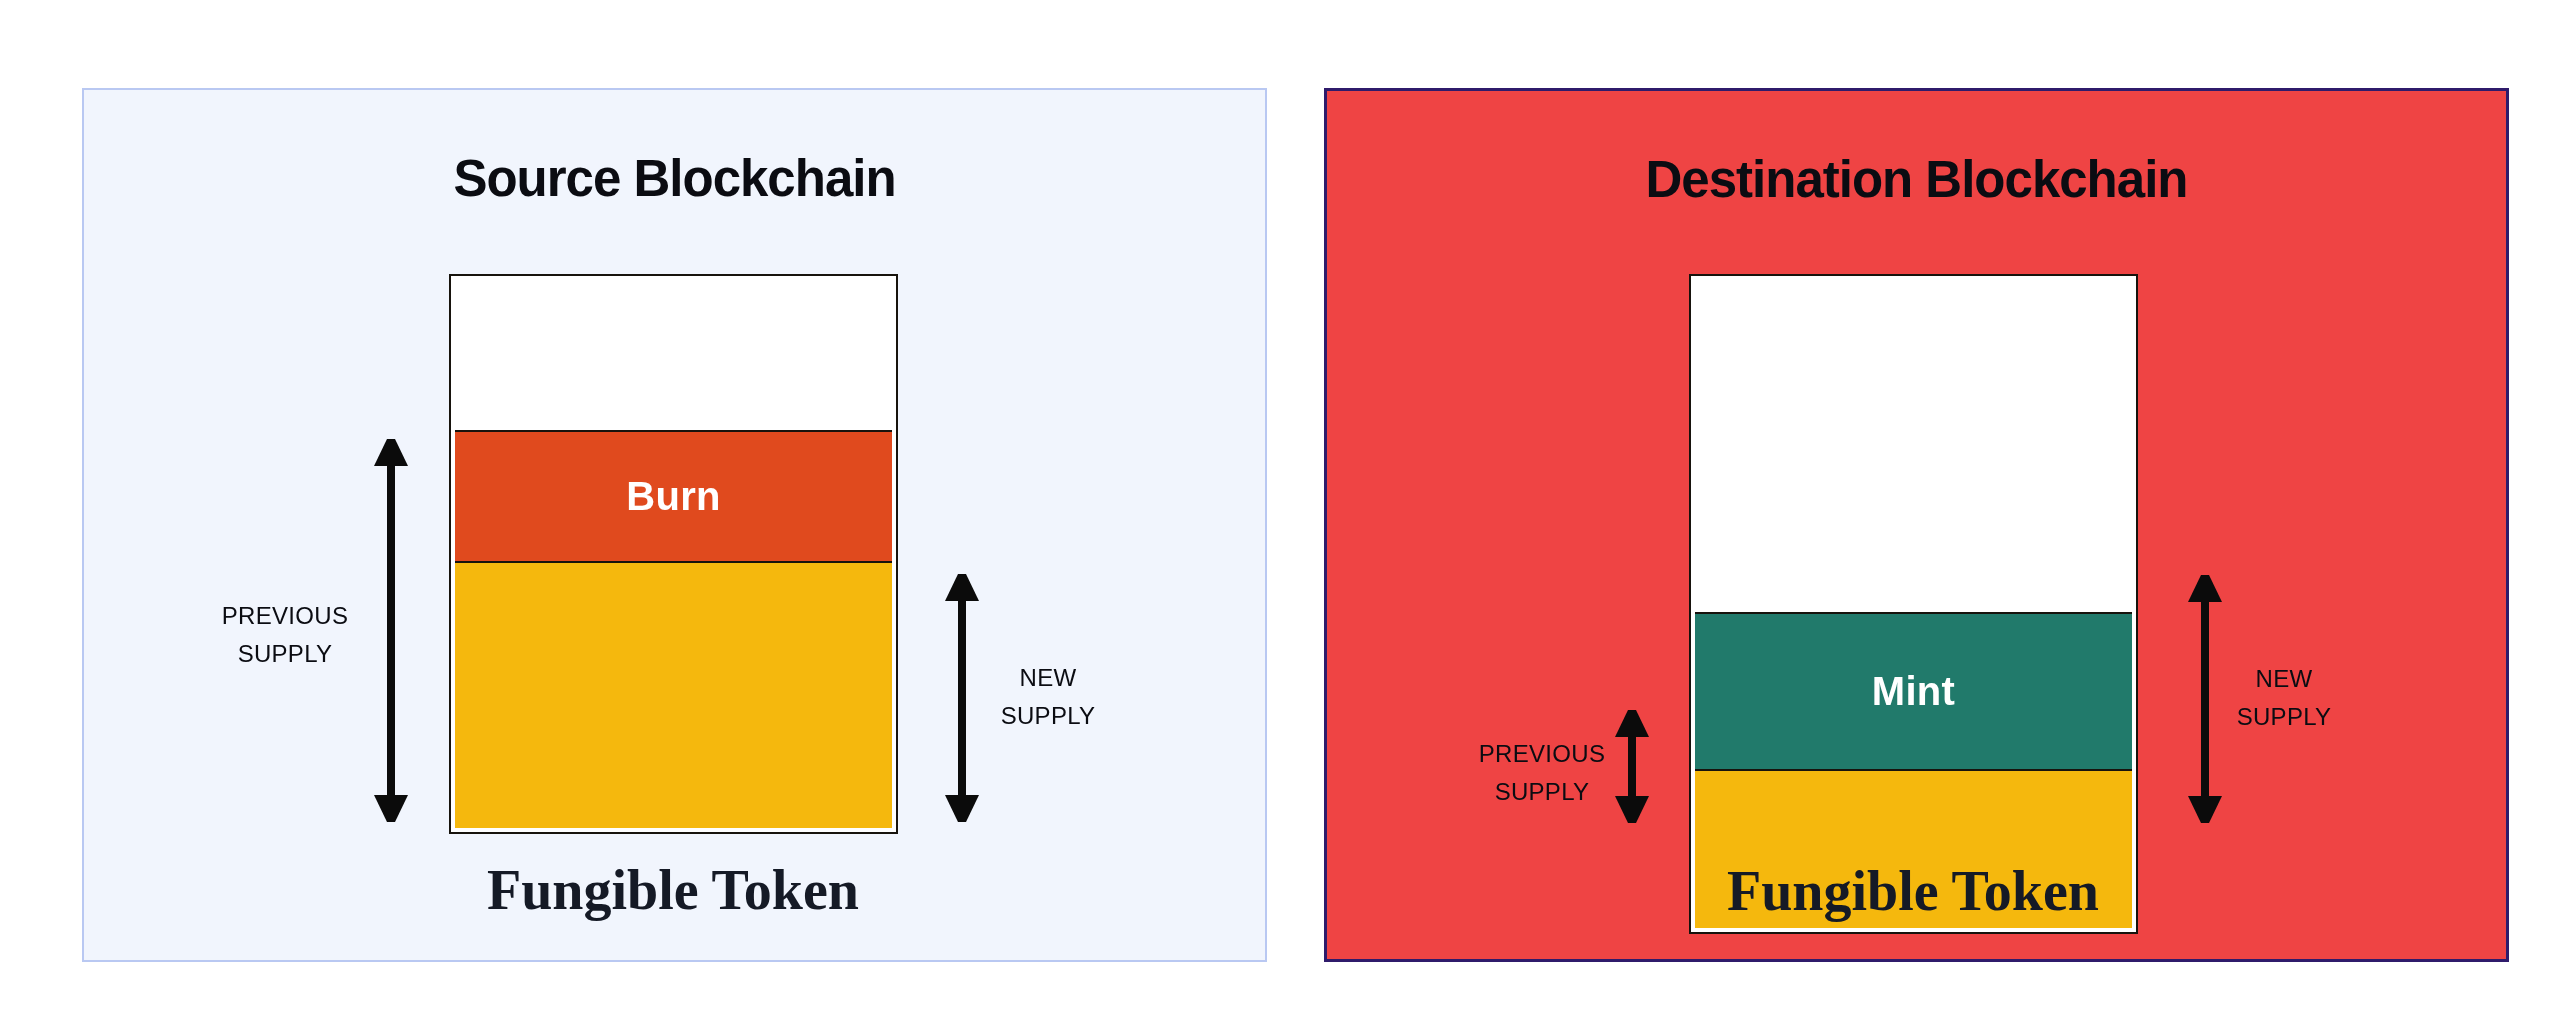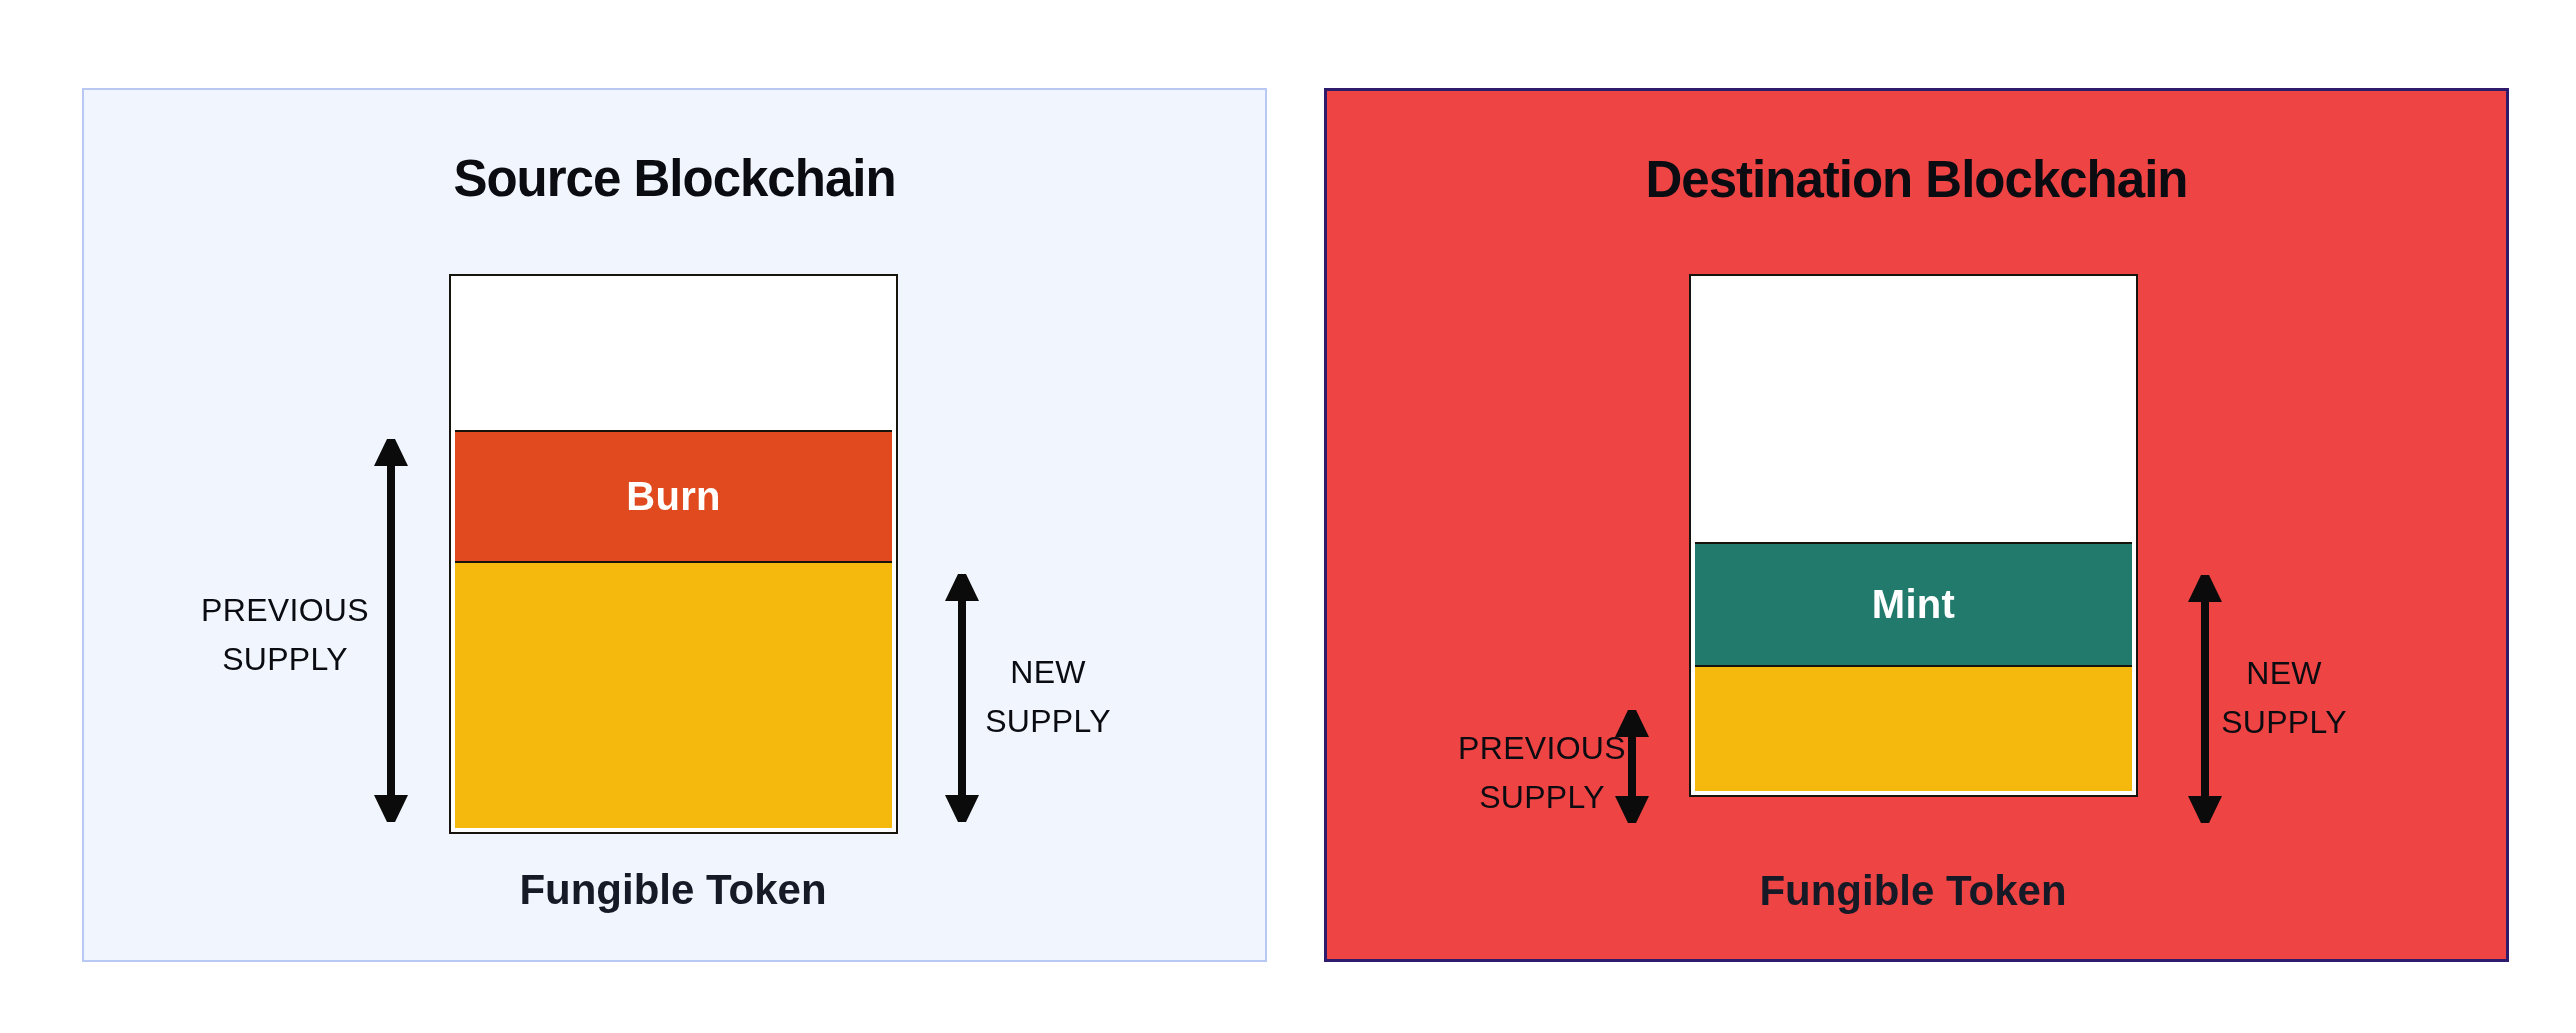--- a/index.html
+++ b/index.html
@@ -15,50 +15,50 @@
   .panel-title {
     position:absolute; left:0; right:0; top:57px; text-align:center;
     font-size:51px; font-weight:700; letter-spacing:-1px; line-height:1.1;
   }
 
   .token-box {
     position:absolute; border:2.6px solid; display:flex; flex-direction:column;
     background:#FFFFFF;
   }
   .panel-source .token-box { left:365px; top:184px; width:449px; height:560px; }
-  .panel-dest   .token-box { left:362px; top:183px; width:449px; height:523px; }
+  .panel-dest   .token-box { left:362px; top:183px; width:449px; height:660px; }
 
   .segment { width:100%; display:flex; align-items:center; justify-content:center; }
   .segment + .segment { border-top:2.6px solid currentColor; }
   .segment-label { font-size:40px; font-weight:700; color:#FFFFFF; letter-spacing:0.3px; }
 
   .varrow { position:absolute; width:29px; display:flex; flex-direction:column; align-items:center; }
   .varrow .head { width:0; height:0; border-left:13px solid transparent; border-right:13px solid transparent; }
   .varrow .head.up   { border-bottom:27px solid currentColor; }
   .varrow .head.down { border-top:27px solid currentColor; }
   .varrow .shaft { flex:1; width:3.3px; background:currentColor; }
 
   .panel-source .arrow-previous { left:292px;  top:337px; height:407px; }
   .panel-source .arrow-new      { left:863px; top:472px; height:272px; }
   .panel-dest   .arrow-previous { left:290px;  top:607px; height:137px; }
   .panel-dest   .arrow-new      { left:863px; top:472px; height:272px; }
 
   .supply-label {
     position:absolute; transform:translate(-50%,-50%); text-align:center;
-    font-size:32px; line-height:1.27; letter-spacing:0.3px;
+    font-size:24px; line-height:1.27; letter-spacing:0.3px;
   }
   .supply-label span { display:block; white-space:nowrap; }
   .panel-source .label-previous { left:201px;  top:545px; }
   .panel-source .label-new      { left:964px; top:607px; }
   .panel-dest   .label-previous { left:215px;  top:682px; }
   .panel-dest   .label-new      { left:957px; top:607px; }
 
   .token-label {
     position:absolute; transform:translate(-50%,-50%); white-space:nowrap;
-    font-size:42px; font-weight:700; color:#151A26;
+    font-size:56px; font-weight:700; color:#151A26;font-family:Liberation Serif, serif;
   }
   .panel-source .token-label { left:589px; top:800px; }
   .panel-dest   .token-label { left:586px; top:800px; }
 </style>
 </head>
 <body>
 
 <div class="canvas" style="background: rgb(255, 255, 255); color: rgb(11, 12, 18);">
 
   <section class="panel panel-source" style="background: rgb(241, 245, 253); border-color: rgb(185, 200, 242);">

